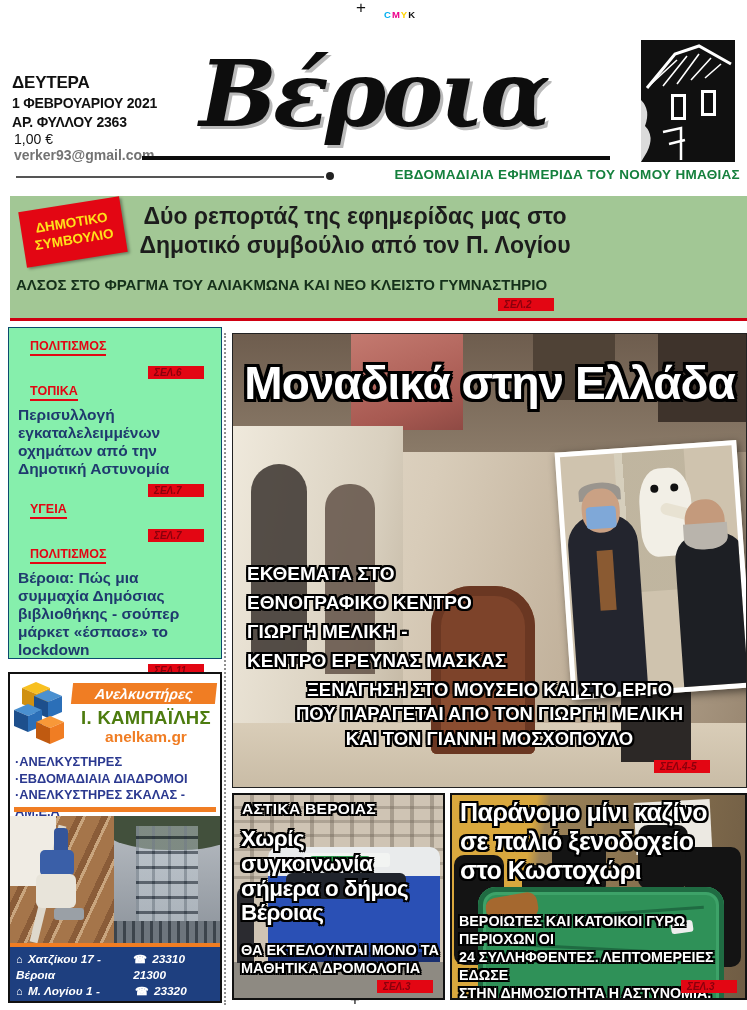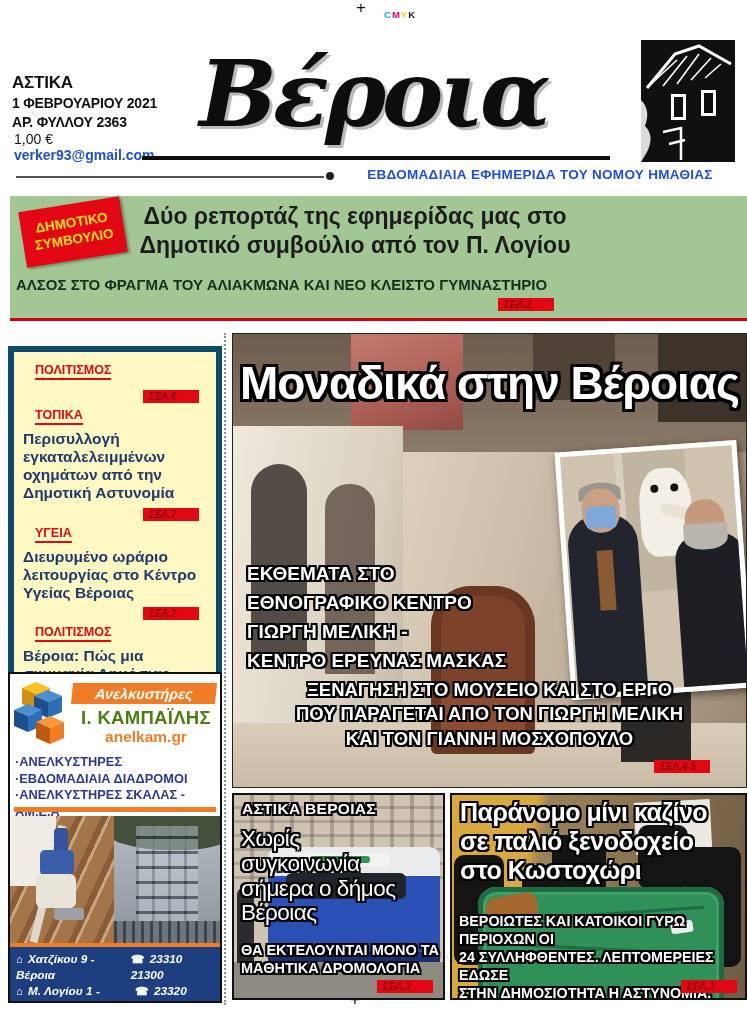--- a/index.html
+++ b/index.html
@@ -8,28 +8,28 @@
   .abs{position:absolute;}
   .preline{white-space:pre-line;}
   .o2{color:#fff;text-shadow:-2px -2px 0 #000,0 -2px 0 #000,2px -2px 0 #000,-2px 0 0 #000,2px 0 0 #000,-2px 2px 0 #000,0 2px 0 #000,2px 2px 0 #000;}
   .o3{color:#fff;text-shadow:-3px -3px 0 #000,0 -3px 0 #000,3px -3px 0 #000,-3px 0 0 #000,3px 0 0 #000,-3px 3px 0 #000,0 3px 0 #000,3px 3px 0 #000,-2px -2px 0 #000,2px 2px 0 #000,2px -2px 0 #000,-2px 2px 0 #000;}
   .pgchip{background:#e30613;color:#8a000c;font-style:italic;font-weight:bold;font-size:10px;
           line-height:13px;display:inline-block;padding:0 6px;min-width:44px;text-align:left;}
   
   #dateblock{left:12px;top:72px;font-weight:bold;color:#111;font-size:14px;line-height:1.32;letter-spacing:-0.2px;}
   #dateblock .day{font-size:17px;}
   #price{left:14px;top:131px;font-size:14px;color:#111;}
-  #email{left:14px;top:147px;font-size:14px;font-weight:bold;color:#1d4ed8;}
+  #email{left:14px;top:147px;font-size:14px;font-weight:bold;color:#737373;}
   #masthead{left:128px;top:30px;width:490px;height:128px;display:flex;align-items:center;justify-content:center;
             font-family:"DejaVu Serif",serif;font-style:italic;font-weight:bold;font-size:92px;color:#0d0d0d;
             letter-spacing:-4px;text-shadow:3px 3px 0 rgba(130,130,130,.55);}
   #mastline{left:142px;top:156px;width:468px;height:4px;background:#0d0d0d;}
   #tagrule{left:16px;top:176px;width:308px;height:2px;background:#555;}
   #tagdot{left:326px;top:172px;width:8px;height:8px;border-radius:50%;background:#222;}
-  #tagline{left:340px;top:167px;width:400px;text-align:center;font-size:13.5px;font-weight:bold;color:#1d4ed8;letter-spacing:.3px;}
+  #tagline{left:340px;top:167px;width:400px;text-align:right;font-size:13.5px;font-weight:bold;color:#15803d;letter-spacing:.3px;}
   
   #band{left:10px;top:196px;width:737px;height:122px;background:#a2c795;border-bottom:3px solid #cf0012;}
   #badge{left:12px;top:8px;width:102px;height:56px;background:#e30613;transform:rotate(-9deg);
          display:flex;align-items:center;justify-content:center;text-align:center;
          color:#ffe11a;font-weight:bold;font-size:13.5px;line-height:1.25;box-shadow:2px 2px 3px rgba(0,0,0,.35);}
   #band-h{left:108px;top:6px;width:474px;text-align:center;font-weight:bold;font-size:23px;color:#1c1c1c;line-height:1.28;}
   #band-sub{left:6px;top:80px;width:566px;font-weight:bold;font-size:15px;color:#15301a;}
   #band-chip{left:488px;top:102px;}
   
   #thumb{left:593px;top:199px;width:148px;height:119px;background:#fff;border:1px solid #b4b4b4;overflow:hidden;}
@@ -45,21 +45,21 @@
   #thumb-sub{position:absolute;left:2px;top:46px;right:2px;height:9px;background:#8c1212;}
   #thumb-col{position:absolute;left:2px;top:57px;width:30px;bottom:2px;background:#bfe9f4;}
   .tchip{background:#e30613;height:4px;margin:4px 3px 2px;}
   .tgl{background:#8899a6;height:2px;margin:2px 3px;}
   #thumb-photo{position:absolute;left:34px;top:57px;right:2px;bottom:2px;background:linear-gradient(#a8aeb2 0 35%,#8c8674 60%,#6e6753 100%);}
   #thumb-head{position:absolute;left:0;top:8px;width:100%;text-align:center;font-weight:bold;font-style:italic;
               font-size:12px;color:#e30613;text-shadow:1px 1px 0 #fff,-1px -1px 0 #fff,1px -1px 0 #fff,-1px 1px 0 #fff;}
   #thumb-blu{position:absolute;left:4px;bottom:10px;right:4px;height:13px;background:#2a57a8;}
   #thumb-blu .yl{background:#e8d24a;height:2px;margin:2px 6px;}
   
-  #sidebar{left:8px;top:346px;width:214px;height:332px;background:#fef9c3;border:6px solid #0c4a6e;
+  #sidebar{left:8px;top:327px;width:214px;height:332px;background:#86efac;border:1px solid #0c4a6e;
            box-sizing:border-box;padding:8px 9px 0 9px;}
   .sb-item{margin-bottom:5px;}
   .sb-sec{color:#e30613;font-weight:bold;font-size:12.5px;margin:2px 0 5px 12px;display:inline-block;
           border-bottom:2px solid #e30613;padding-bottom:1px;}
   .sb-title{color:#1f3a6e;font-weight:bold;font-size:15.5px;line-height:1.17;}
   .sb-tagrow{text-align:right;padding:1px 8px 0 0;height:14px;}
   
   #colrule{left:224px;top:333px;height:672px;width:0;border-left:2px dotted #8f8f8f;}
   
   #mainstory{left:232px;top:333px;width:515px;height:455px;border:1px solid #222;box-sizing:border-box;overflow:hidden;
@@ -131,21 +131,21 @@
      background:repeating-linear-gradient(90deg,transparent 0 16px,rgba(95,85,72,.35) 16px 20px),
                 repeating-linear-gradient(0deg,transparent 0 11px,rgba(95,85,72,.3) 11px 14px),#cfc4b4;}
   #bus-road{position:absolute;left:0;bottom:0;width:100%;height:36px;background:#8e8a82;}
   #bus-body{position:absolute;left:34px;top:52px;width:172px;height:122px;border-radius:10px 10px 4px 4px;
      background:linear-gradient(#e9ebec 0 24%,#2a50b5 24% 86%,#1a2f70 86%);}
   #bus-wind{position:absolute;left:52px;top:78px;width:120px;height:26px;background:#20242c;border-radius:6px;}
   #bus-logo{position:absolute;left:70px;top:58px;width:86px;height:14px;background:#f2f4f2;border-radius:3px;}
   #bus-logo i{position:absolute;left:6px;top:3px;width:60px;height:7px;background:#2f9a4e;border-radius:3px;}
   #bus-person{position:absolute;left:3px;top:92px;width:17px;height:76px;background:#2b2b30;border-radius:8px 8px 0 0;}
   #bus-kicker{position:absolute;left:8px;top:5px;font-weight:bold;font-size:15.5px;letter-spacing:.3px;}
-  #bus-h{position:absolute;left:7px;top:32px;font-weight:normal;font-size:22.5px;line-height:1.1;letter-spacing:-.5px;}
+  #bus-h{position:absolute;left:7px;top:32px;font-weight:bold;font-size:22.5px;line-height:1.1;letter-spacing:-.5px;}
   #bus-deck{position:absolute;left:7px;top:146px;font-weight:bold;font-size:14.5px;line-height:1.25;}
   #bus-chip{position:absolute;right:10px;bottom:5px;}
   
   #casino{left:450px;top:793px;width:297px;height:207px;border:2px solid #111;box-sizing:border-box;overflow:hidden;
           background:linear-gradient(100deg,#d9a83e 0 26%,#9b8258 30%,#6f5c44 100%);}
   #cas-board{position:absolute;right:34px;top:6px;width:76px;height:52px;background:#ece9e2;transform:rotate(-3deg);}
   .cas-chair{position:absolute;background:#141414;border-radius:10px;}
   #cas-table{position:absolute;left:26px;top:92px;width:246px;height:130px;background:#2f9158;border-radius:18px;
      box-shadow:inset 0 0 0 5px #1f6b42, inset 0 0 0 8px #3da268;}
   #cas-table .line1{position:absolute;left:20px;top:26px;right:20px;height:3px;background:#1f6b42;transform:rotate(-4deg);}
@@ -164,21 +164,21 @@
 <body>
 
 <div id="paper">
 
   <div class="abs crop" style="left:356px;top:-2px;">+</div>
   <div class="abs" id="cmyk" style="left:384px;top:4px;"><span class="c">C</span><span class="m">M</span><span class="y">Y</span><span class="k">K</span></div>
   <div class="abs crop" style="left:350px;top:990px;">+</div>
 
 
   <div class="abs" id="dateblock">
-    <div class="day">ΑΣΤΙΚΑ</div>
+    <div class="day">ΔΕΥΤΕΡΑ</div>
     <div>1 ΦΕΒΡΟΥΑΡΙΟΥ 2021</div>
     <div>ΑΡ. ΦΥΛΛΟΥ 2363</div>
   </div>
   <div class="abs" id="price">1,00 €</div>
   <div class="abs" id="email">verker93@gmail.com</div>
 
   <div class="abs" id="masthead">Βέροια</div>
   <div class="abs" id="mastline"></div>
   <div class="abs" style="left:641px;top:40px;">
     <svg width="94" height="122" viewBox="0 0 94 122">
@@ -254,21 +254,20 @@
       <span class="sb-sec">ΠΟΛΙΤΙΣΜΟΣ</span>
       <div class="sb-tagrow"><span class="pgchip">ΣΕΛ.6</span></div>
     </div>
     <div class="sb-item">
       <span class="sb-sec">ΤΟΠΙΚΑ</span>
       <div class="sb-title">Περισυλλογή εγκαταλελειμμένων οχημάτων από την Δημοτική Αστυνομία</div>
       <div class="sb-tagrow"><span class="pgchip">ΣΕΛ.7</span></div>
     </div>
     <div class="sb-item">
       <span class="sb-sec">ΥΓΕΙΑ</span>
-      <div class="sb-title">Διευρυμένο ωράριο λειτουργίας στο Κέντρο Υγείας Βέροιας</div>
       <div class="sb-tagrow"><span class="pgchip">ΣΕΛ.7</span></div>
     </div>
     <div class="sb-item">
       <span class="sb-sec">ΠΟΛΙΤΙΣΜΟΣ</span>
       <div class="sb-title">Βέροια: Πώς μια συμμαχία Δημόσιας βιβλιοθήκης - σούπερ μάρκετ «έσπασε» το lockdown</div>
       <div class="sb-tagrow"><span class="pgchip">ΣΕΛ.11</span></div>
     </div>
   </div>
 
   <div class="abs" id="colrule"></div>
@@ -297,21 +296,21 @@
         <div class="scarf"></div>
       <div class="stork"></div>
       <div class="beak"></div>
         <div class="eye"></div>
         <div class="eye2"></div>
       <div class="man-r"></div>
       <div class="head-r"></div>
         <div class="beard"></div>
     </div>
 
-    <div id="ms-h1" class="o3">Μοναδικά στην Βέροιας</div>
+    <div id="ms-h1" class="o3">Μοναδικά στην Ελλάδα</div>
     <div id="ms-deck" class="o2 preline">ΞΕΝΑΓΗΣΗ ΣΤΟ ΜΟΥΣΕΙΟ ΚΑΙ ΣΤΟ ΕΡΓΟ
 ΠΟΥ ΠΑΡΑΓΕΤΑΙ ΑΠΟ ΤΟΝ ΓΙΩΡΓΗ ΜΕΛΙΚΗ
 ΚΑΙ ΤΟΝ ΓΙΑΝΝΗ ΜΟΣΧΟΠΟΥΛΟ</div>
     <div id="ms-cap" class="o2 preline">ΕΚΘΕΜΑΤΑ ΣΤΟ
 ΕΘΝΟΓΡΑΦΙΚΟ ΚΕΝΤΡΟ
 ΓΙΩΡΓΗ ΜΕΛΙΚΗ -
 ΚΕΝΤΡΟ ΕΡΕΥΝΑΣ ΜΑΣΚΑΣ</div>
     <div id="ms-chip" class="pgchip">ΣΕΛ.4-5</div>
   </div>
 
@@ -361,21 +360,21 @@
           <div class="foot"></div>
       </div>
       <div id="ad-lift">
         <div class="trees"></div>
           <div class="shaft"></div>
           <div class="fence"></div>
       </div>
     </div>
     <div id="ad-footer">
       <div class="row">
-        <span><span class="ic">⌂</span> <span>Χατζίκου 9 - Βέροια</span></span>
+        <span><span class="ic">⌂</span> <span>Χατζίκου 17 - Βέροια</span></span>
         <span><span class="ic">☎</span> <span>23310 21300</span></span>
       </div>
       <div class="row">
         <span><span class="ic">⌂</span> <span>Μ. Λογίου 1 - Νάουσα</span></span>
         <span><span class="ic">☎</span> <span>23320 27472</span></span>
       </div>
 
     </div>
   </div>
 

